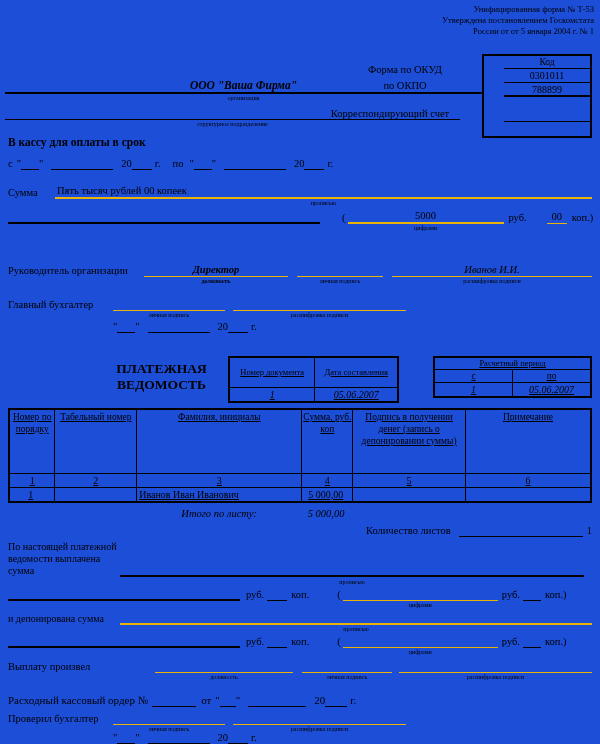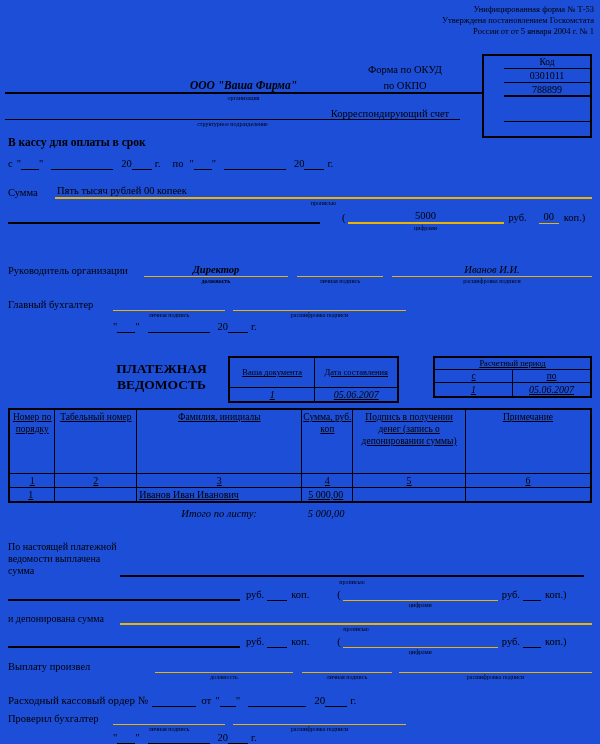--- a/index.html
+++ b/index.html
@@ -97,21 +97,21 @@
   </div>
 
   <div class="frow" style="left:8px; top:209px;">
     <span class="u thick" style="width:312px;"></span>
     <span style="margin-left:22px;">(</span>
     <span class="grp" style="width:156px; margin-left:2px;">
       <span class="gval thick">5000</span>
       <span class="glbl">цифрами</span>
     </span>
     <span style="margin-left:5px;">руб.</span>
-    <span class="grp" style="width:20px; margin-left:12px;">
+    <span class="grp" style="width:20px; margin-left:20px;">
       <span class="gval">00</span>
     </span>
     <span style="margin-left:5px;">коп.)</span>
   </div>
 
   <div class="frow" style="left:8px; top:263px; width:584px;">
     <span style="width:136px;">Руководитель организации</span>
     <span class="grp" style="width:144px;font-weight:bold;">
       <span class="gval it">Директор</span>
       <span class="glbl">должность</span>
@@ -146,21 +146,21 @@
     <span style="margin-left:8px;">20</span>
       <span class="u" style="width:20px;"></span>
     <span style="margin-left:3px;">г.</span>
   </div>
 
   <div class="abs b" style="left:95px; top:361px; width:133px; text-align:center; font-size:13.5px; line-height:1.2;">ПЛАТЕЖНАЯ ВЕДОМОСТЬ</div>
 
   <table class="bt" style="position:absolute; left:228px; top:356px; width:171px;">
     <tbody>
         <tr>
-      <td style="width:87px; height:30px; font-size:8.5px;">Ваша документа</td>
+      <td style="width:87px; height:30px; font-size:8.5px;">Номер документа</td>
       <td style="width:84px; font-size:8.5px;">Дата составления</td>
     </tr>
     <tr>
       <td class="it" style="height:15px; font-size:10px;">1</td>
       <td class="it" style="font-size:10px;">05.06.2007</td>
     </tr>
   </tbody>
     </table>
 
   <table class="bt" style="position:absolute; left:433px; top:356px; width:159px;">
@@ -215,20 +215,25 @@
     </tr>
   </tbody>
     </table>
 
   <div class="frow" style="left:8px; top:507px; width:584px;font-style:italic;">
     <span style="width:128px;"></span>
     <span style="width:166px; text-align:center;">Итого по листу:</span>
     <span class="rt" style="width:51px; padding-right:3px;">5 000,00</span>
   </div>
 
+  <div class="frow" style="left:8px; top:524px; width:584px; justify-content:flex-end;">
+    <span>Количество листов</span>
+    <span class="u" style="width:124px; margin-left:8px;"></span>
+    <span style="margin-left:4px;">1</span>
+  </div>
 
   <div class="abs" style="left:8px; top:541px; width:112px; font-size:10px; line-height:12px;">По настоящей платежной ведомости выплачена сумма</div>
   <div class="abs" style="left:120px; top:564px; width:464px; height:13px; border-bottom:2px solid #000;"></div>
   <div class="abs tiny" style="left:120px; top:579px; width:464px; text-align:center;">прописью</div>
 
   <div class="frow" style="left:8px; top:588px;">
     <span class="u thick" style="width:232px;"></span>
     <span style="margin-left:6px;">руб.</span>
     <span class="u" style="width:20px; margin-left:3px;"></span>
     <span style="margin-left:4px;">коп.</span>

